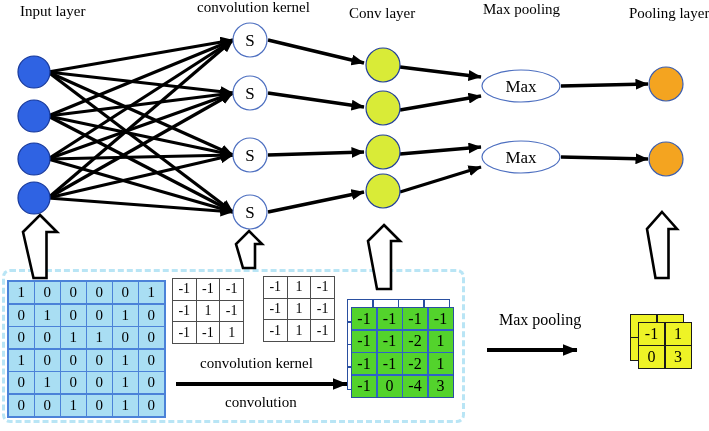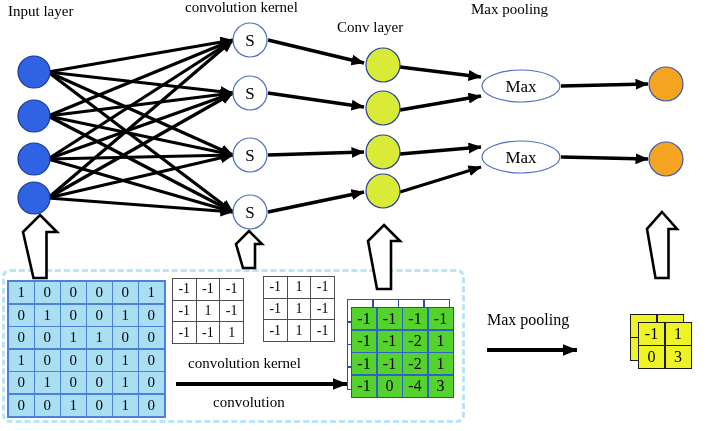--- a/index.html
+++ b/index.html
@@ -2,21 +2,21 @@
 <html><head>
 <meta charset="utf-8">
 <style>
   html,body{margin:0;padding:0;background:#fff;}
   #stage{position:relative;width:709px;height:431px;background:#fff;overflow:hidden;
          font-family:"Liberation Serif",serif;color:#000;}
   
   #dashed-box{position:absolute;left:2px;top:269px;width:457px;height:148px;
               border:3px dashed #b9e5f5;border-radius:8px;z-index:0;}
   #net-svg{position:absolute;left:0;top:0;z-index:1;}
-  .lbl{position:absolute;white-space:nowrap;z-index:2;}
+  .lbl{position:absolute;white-space:nowrap;z-index:2;margin-left:12px;}
   .lbl-top{font-size:15px;}
   .lbl-bot{font-size:15px;}
   
   .matrix{position:absolute;display:grid;z-index:2;}
   .m-cell{display:flex;align-items:center;justify-content:center;
           font-family:"Liberation Serif",serif;}
   #input-matrix{left:7px;top:280px;grid-template-columns:repeat(6,24.5px);
         grid-auto-rows:21px;gap:1.5px;background:#4b82d8;border:2px solid #4b82d8;}
   #input-matrix .m-cell{background:#a9def3;font-size:15px;}
   .kernel{grid-template-columns:repeat(3,22.5px);grid-auto-rows:20.5px;gap:1.2px;
@@ -41,22 +41,23 @@
 </style>
 </head>
 <body>
 
 <div id="stage">
 
   <div id="dashed-box"></div>
 
   <div class="lbl lbl-top" style="left:8px;top:3px;">Input layer</div>
   <div class="lbl lbl-top" style="left:185px;top:-1px;">convolution kernel</div>
-  <div class="lbl lbl-top" style="left:337px;top:19px;">Conv layer</div>
+  <div class="lbl lbl-top" style="left:337px;top:5px;">Conv layer</div>
   <div class="lbl lbl-top" style="left:471px;top:1px;">Max pooling</div>
+  <div class="lbl lbl-top" style="left:617px;top:5px;">Pooling layer</div>
 
   <div class="lbl lbl-bot" style="left:188px;top:355px;">convolution kernel</div>
   <div class="lbl lbl-bot" style="left:213px;top:394px;">convolution</div>
   <div class="lbl lbl-bot" style="left:487px;top:311px;font-size:16px;">Max pooling</div>
 
   <svg id="net-svg" width="709" height="431" viewBox="0 0 709 431">
     <defs>
       <marker id="ah" markerUnits="userSpaceOnUse" markerWidth="14" markerHeight="11" refX="12.5" refY="5.5" orient="auto">
         <path d="M0,0 L13,5.5 L0,11 Z" fill="#000"></path>
       </marker>

